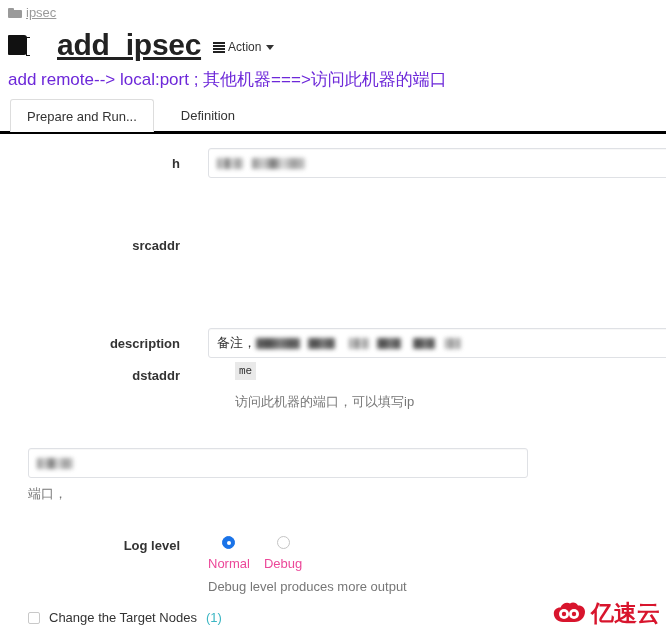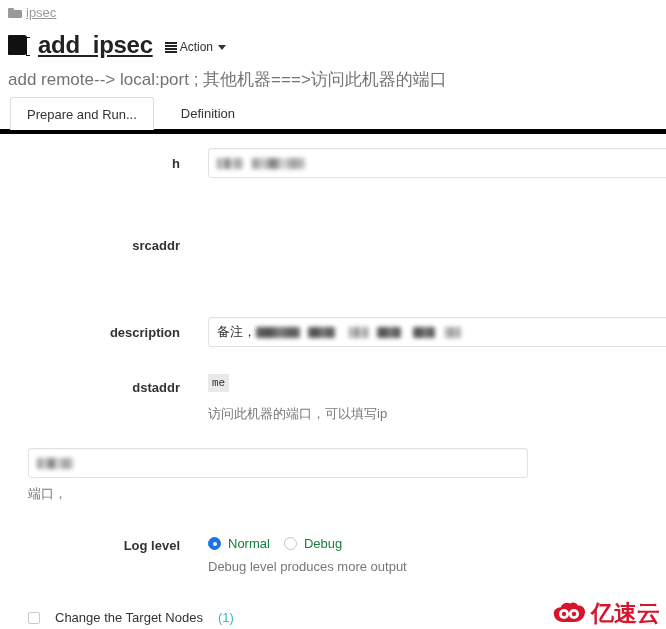--- a/index.html
+++ b/index.html
@@ -81,26 +81,27 @@
   .book-icon .page {
     position: absolute;
     right: 0px; top: 3px;
     width: 3px; height: 17px;
     background: #fff;
     border-left: 1px solid #111;
     border-top: 1px solid #111;
     border-bottom: 1px solid #111;
   }
   .page-title {
-    font-size: 24px;
+    font-size: 30px;
     font-weight: bold;
     color: #222;
     text-decoration: underline;
     letter-spacing: -0.3px;
     line-height: 26px;
+    margin-left: 19px;
   }
   .action-btn {
     display: flex;
     align-items: center;
     gap: 3px;
     font-size: 12px;
     color: #333;
     margin-left: 4px;
     margin-top: 4px;
     cursor: pointer;
@@ -132,33 +133,33 @@
     margin-left: 2px;
     display: inline-block;
   }
 
   
   .subtitle {
     position: absolute;
     top: 68px;
     left: 8px;
     font-size: 17px;
-    color: #737373;
+    color: #6d28d9;
     font-weight: 500;
     white-space: nowrap;
   }
 
   
   .tabs {
     position: absolute;
     top: 101px;
     left: 0;
     width: 666px;
     height: 33px;
-    border-bottom: 5px solid #000000;
+    border-bottom: 3px solid #000000;
     display: flex;
     align-items: flex-end;
     box-sizing: border-box;
   }
   .tab {
     font-size: 13px;
     color: #333;
     padding: 8px 16px 8px 16px;
     box-sizing: border-box;
     height: 33px;
@@ -259,22 +260,23 @@
     display: flex;
     align-items: center;
     gap: 14px;
     padding-top: 6px;
   }
   .radio-item {
     display: flex;
     align-items: center;
     gap: 7px;
     font-size: 13px;
-    color: #15803d;
+    color: #ec4899;
     cursor: pointer;
+    flex-direction: column;
   }
   .radio-dot {
     width: 13px;
     height: 13px;
     border-radius: 50%;
     border: 1px solid #c4c4c4;
     background: #fff;
     box-sizing: border-box;
     position: relative;
     flex: 0 0 auto;
@@ -288,21 +290,21 @@
     position: absolute;
     left: 50%; top: 50%;
     width: 4px; height: 4px;
     margin: -2px 0 0 -2px;
     border-radius: 50%;
     background: #fff;
   }
   .checkbox-row {
     display: flex;
     align-items: center;
-    gap: 15px;
+    gap: 9px;
     padding-top: 6px;
     font-size: 13px;
     color: #333;
   }
   .checkbox-box {
     width: 12px;
     height: 12px;
     border: 1px solid #c9c9c9;
     border-radius: 2px;
     background: #fff;
@@ -379,41 +381,41 @@
           <span style="display:inline-block;width:9px;"></span>
           <span class="redact" style="width:53px;"></span>
       </div>
     </div>
   </div>
 
   <div class="form-row" style="top:96px;">
     <div class="form-label">srcaddr</div>
   </div>
 
-  <div class="form-row" style="top:183px;">
+  <div class="form-row" style="top:194px;">
     <div class="form-label">description</div>
     <div class="form-control">
       <div class="text-input">
         <span>备注，</span>
           <span class="redact dark" style="width:44px;"></span>
           <span style="display:inline-block;width:8px;"></span>
           <span class="redact dark" style="width:27px;"></span>
           <span style="display:inline-block;width:14px;"></span>
           <span class="redact" style="width:20px;"></span>
           <span style="display:inline-block;width:8px;"></span>
           <span class="redact dark" style="width:24px;"></span>
           <span style="display:inline-block;width:12px;"></span>
           <span class="redact dark" style="width:22px;"></span>
           <span style="display:inline-block;width:10px;"></span>
           <span class="redact" style="width:16px;"></span>
       </div>
     </div>
   </div>
 
-  <div class="form-row" style="top:238px;">
+  <div class="form-row" style="top:226px;gap:27px;">
     <div class="form-label">dstaddr</div>
     <div class="form-control">
       <span class="static-value">me</span>
       <div class="help-text" style="margin-top:14px;">访问此机器的端口，可以填写ip</div>
     </div>
   </div>
 
   <div class="form-row" style="top:314px;">
     <div class="form-control">
       <div class="text-input">

